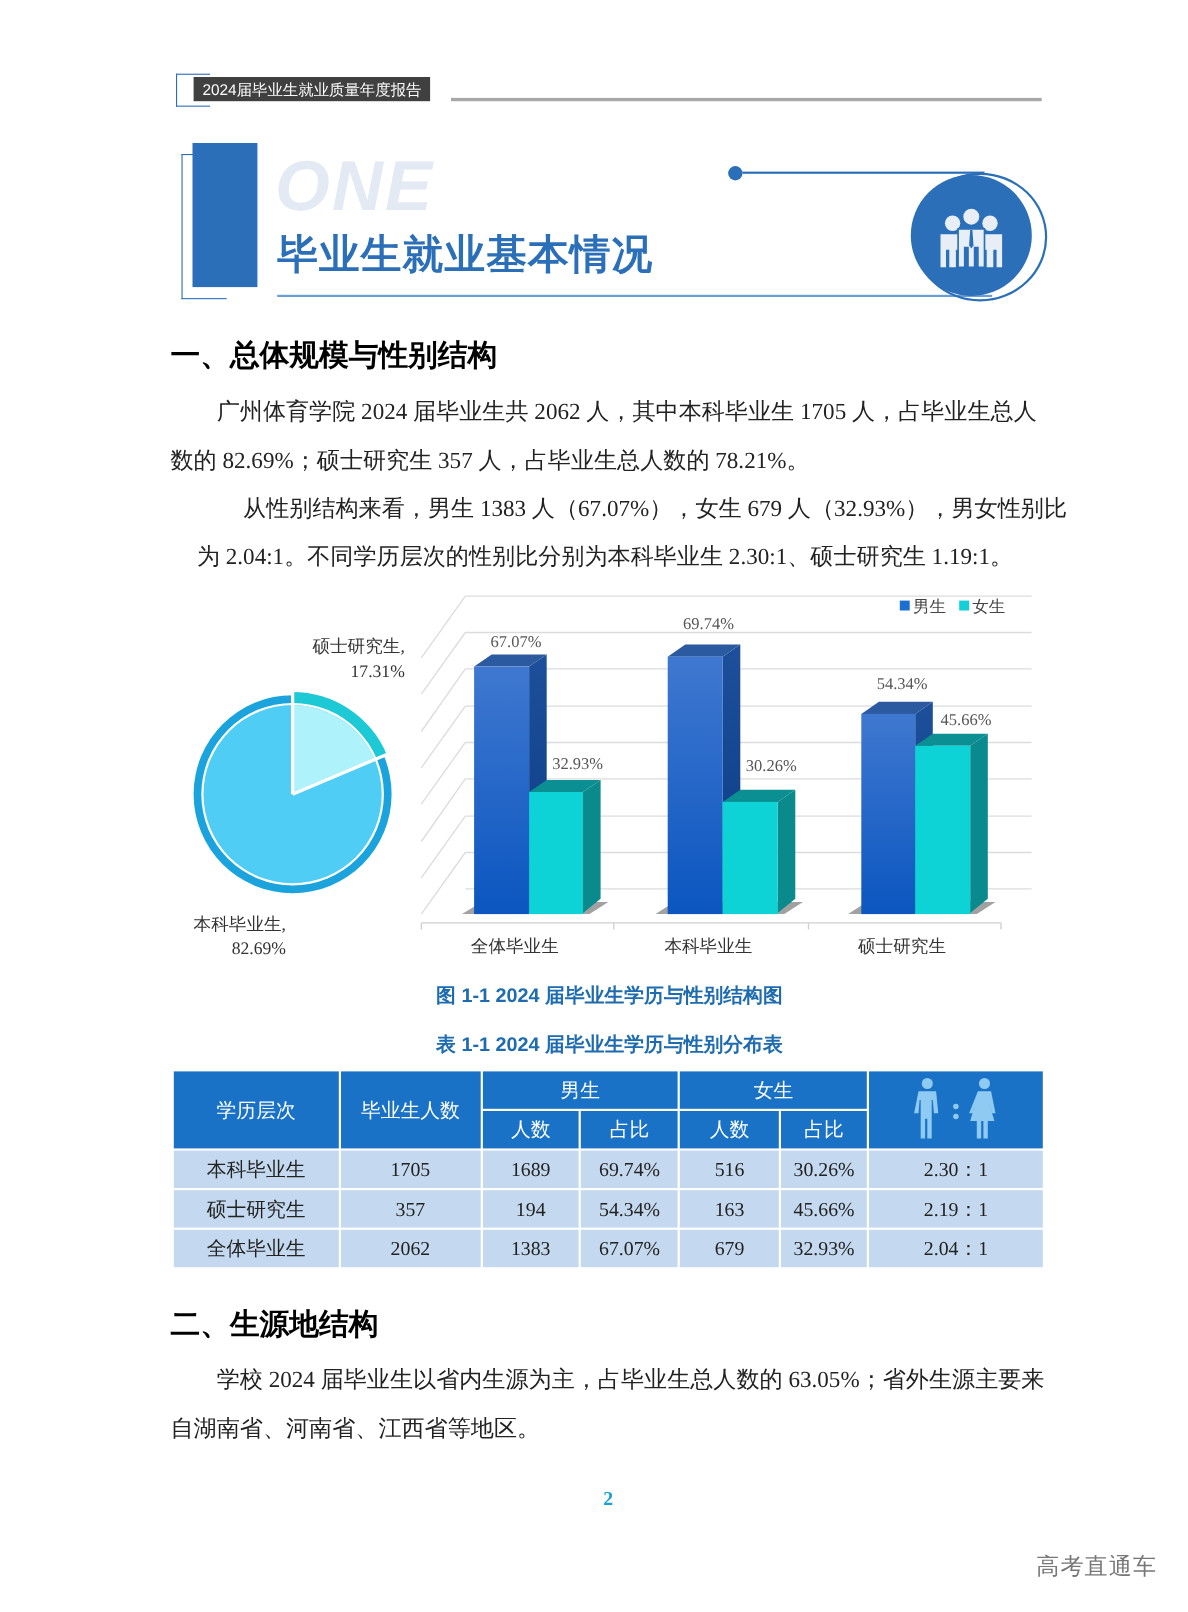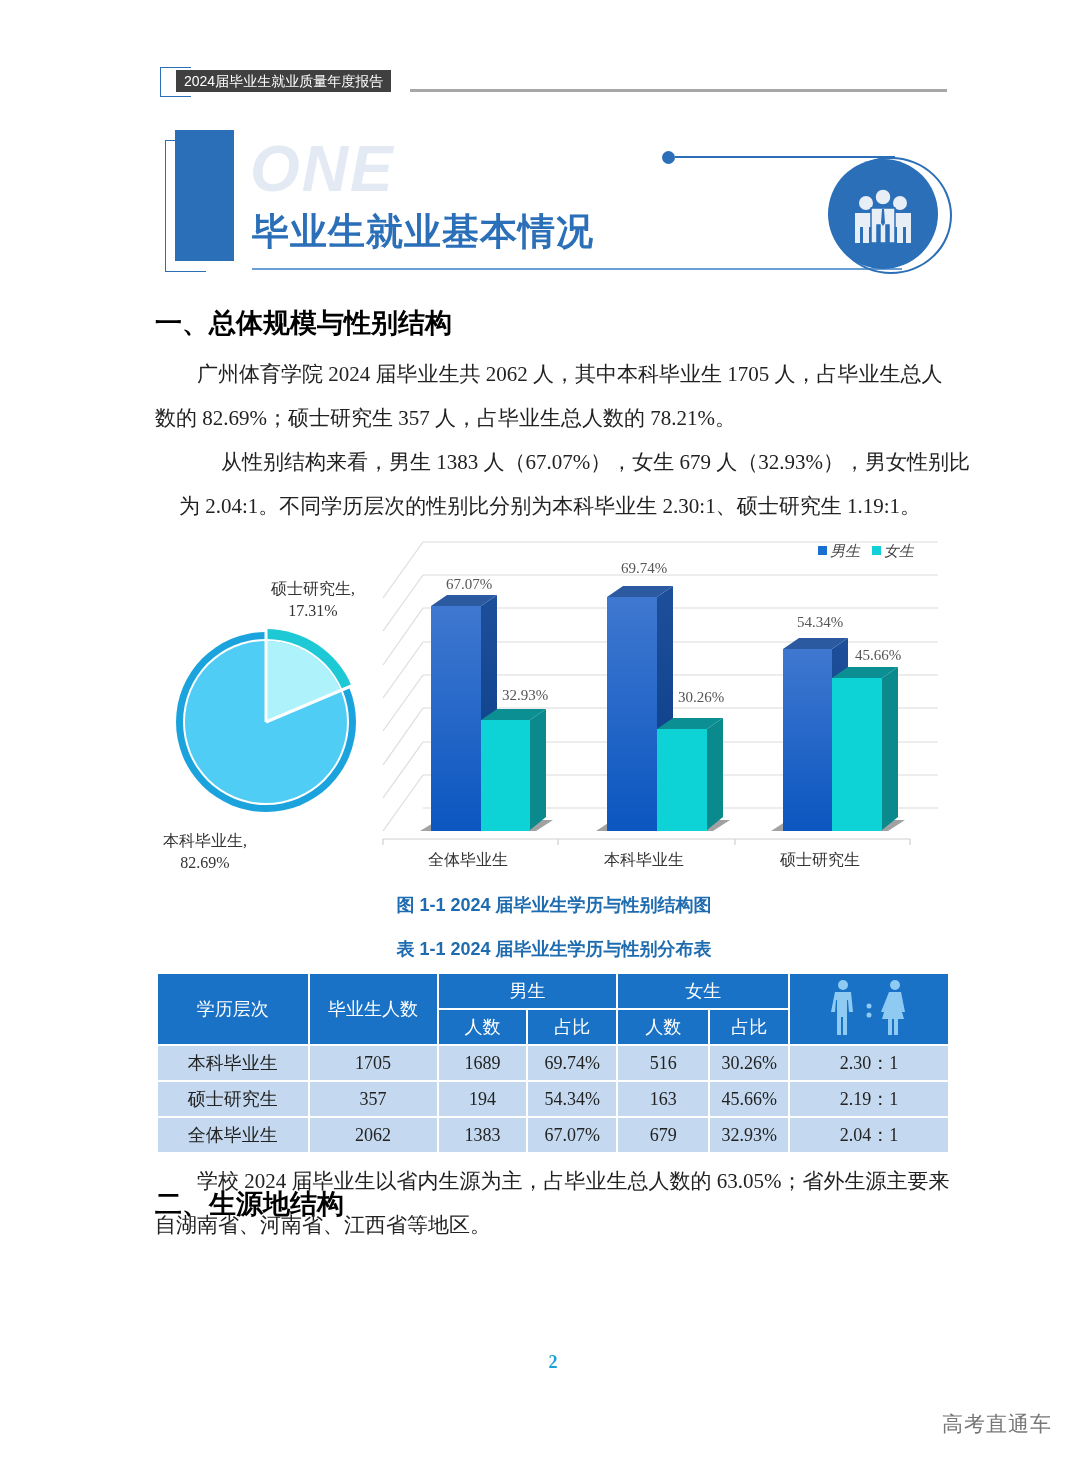--- a/index.html
+++ b/index.html
@@ -17,23 +17,23 @@
   .ban-underline{left:252px;top:268px;width:650px;height:2px;background:#6a9fd6;}
   .ban-dot{left:662px;top:151px;width:13px;height:13px;border-radius:50%;background:#2a6fb8;}
   .ban-conn{left:675px;top:156px;width:220px;height:2px;background:#2a6fb8;}
   .ban-ring{left:830px;top:157px;width:118px;height:113px;border-radius:50%;border:2px solid #2a6fb8;}
   .ban-circle{left:828px;top:159px;width:110px;height:110px;border-radius:50%;background:#2a6fb8;}
   
   .h2{font-family:"Liberation Sans","DejaVu Sans",sans-serif;font-weight:bold;font-size:27px;color:#000000;}
   .p{font-size:21px;line-height:44px;width:800px;left:155px;color:#222;}
   .p .ind{display:inline-block;width:42px;}
   
-  .pie-lbl{font-size:16px;text-align:center;line-height:22px;color:#333;}
-  
-  .chart-legend{left:818px;top:542px;font-size:15px;color:#444;font-family:"Liberation Serif",serif;font-style:italic;}
+  .pie-lbl{font-size:16px;text-align:right;line-height:22px;color:#333;}
+  
+  .chart-legend{left:818px;top:542px;font-size:15px;color:#444;font-family:"Liberation Serif",serif;}
   .lg-sw{display:inline-block;width:9px;height:9px;margin-right:3px;vertical-align:1px;}
   .cat-lbl{font-family:"Liberation Sans","DejaVu Sans",sans-serif;font-size:16px;color:#333;}
   .val-lbl{font-size:15px;color:#555;}
   
   .cap{left:0;width:1108px;text-align:center;font-family:"Liberation Sans","DejaVu Sans",sans-serif;font-weight:bold;font-size:18px;color:#1e6bb0;}
   
   table.t{position:absolute;left:156px;top:972px;width:794px;border-collapse:separate;border-spacing:2px;font-size:18px;}
   table.t th{background:#1a72c6;color:#fff;font-family:"Liberation Sans","DejaVu Sans",sans-serif;font-weight:normal;font-size:18px;height:34px;padding:0;}
   table.t td{background:#c4d9ef;text-align:center;height:34px;padding:0;color:#222;}
   table.t td.first{font-family:"Liberation Sans","DejaVu Sans",sans-serif;}
@@ -246,16 +246,16 @@
       <td>1383</td>
       <td>67.07%</td>
       <td>679</td>
       <td>32.93%</td>
       <td>2.04：1</td>
     </tr>
   </tbody>
 </table>
 
 <div class="abs h2" style="left:155px;top:1186px;">二、生源地结构</div>
-<div class="abs p" style="top:1159px;"><span class="ind"></span><span>学校 2024 届毕业生以省内生源为主，占毕业生总人数的 63.05%；省外生源主要来自湖南省、河南省、江西省等地区。</span></div>
+<div class="abs p" style="top:1232px;"><span class="ind"></span><span>学校 2024 届毕业生以省内生源为主，占毕业生总人数的 63.05%；省外生源主要来自湖南省、河南省、江西省等地区。</span></div>
 
 <div class="abs pg">2</div>
 <div class="abs wm">高考直通车</div>
 
 </body></html>

